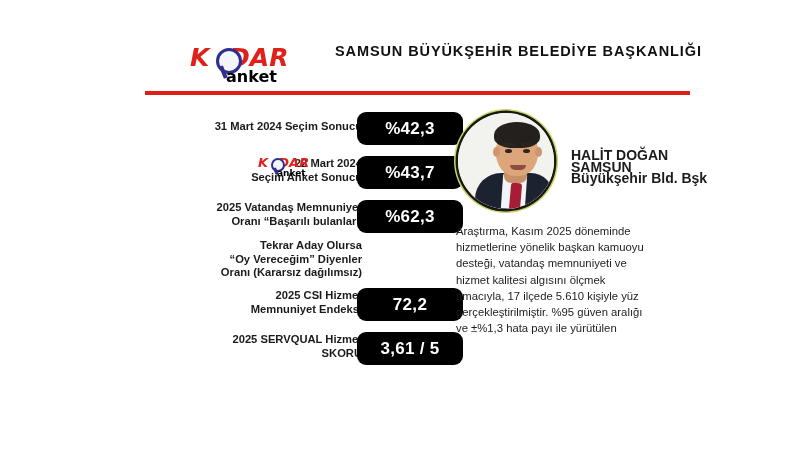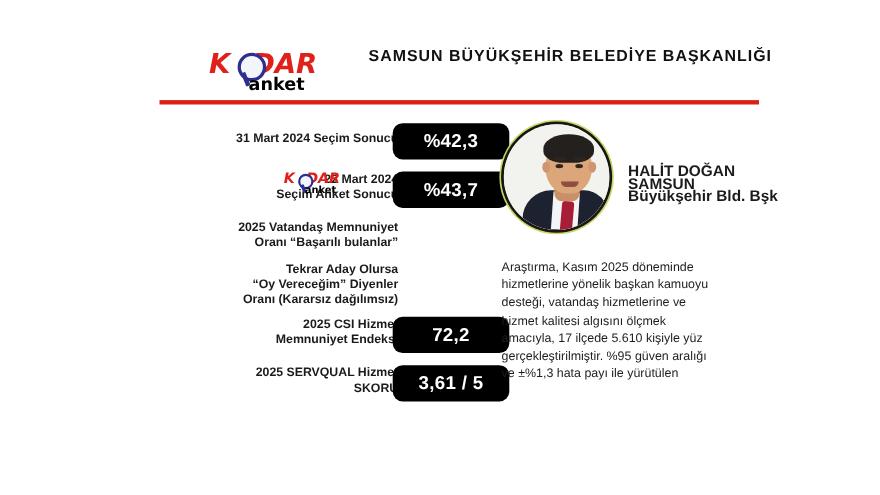--- a/index.html
+++ b/index.html
@@ -310,21 +310,21 @@
     font-weight: bold;
     line-height: 11.5px;
     color: #1b1b1b;
     white-space: nowrap;
   }
 
   
   #paragraph {
     position: absolute;
     left: 456px;
-    top: 235px;
+    top: 223px;
     width: 234px;
   }
   .para-line {
     font-size: 11.3px;
     line-height: 16.2px;
     color: #1d1d1d;
     white-space: nowrap;
   }
 </style>
 </head>
@@ -363,20 +363,21 @@
         <span class="ln">Seçim Anket Sonucu</span>
       </div>
       <div class="pill">%43,7</div>
     </div>
 
     <div class="row">
       <div class="row-label lines2">
         <span class="ln">2025 Vatandaş Memnuniyet</span>
         <span class="ln">Oranı “Başarılı bulanlar”</span>
       </div>
+      <div class="pill">%62,3</div>
     </div>
 
     <div class="row">
       <div class="row-label lines3">
         <span class="ln">Tekrar Aday Olursa</span>
         <span class="ln">“Oy Vereceğim” Diyenler</span>
         <span class="ln">Oranı (Kararsız dağılımsız)</span>
       </div>
     </div>
 
@@ -425,20 +426,20 @@
     <div id="portrait-caption">
       <div class="cap-line">HALİT DOĞAN</div>
       <div class="cap-line">SAMSUN</div>
       <div class="cap-line">Büyükşehir Bld. Bşk</div>
     </div>
   </div>
 
   <div id="paragraph">
     <div class="para-line">Araştırma, Kasım 2025 döneminde</div>
     <div class="para-line">hizmetlerine yönelik başkan kamuoyu</div>
-    <div class="para-line">desteği, vatandaş hizmetlerine ve</div>
+    <div class="para-line">desteği, vatandaş memnuniyeti ve</div>
     <div class="para-line">hizmet kalitesi algısını ölçmek</div>
     <div class="para-line">amacıyla, 17 ilçede 5.610 kişiyle yüz</div>
     <div class="para-line">gerçekleştirilmiştir. %95 güven aralığı</div>
     <div class="para-line">ve ±%1,3 hata payı ile yürütülen</div>
   </div>
 
 </div>
 
 </body></html>

